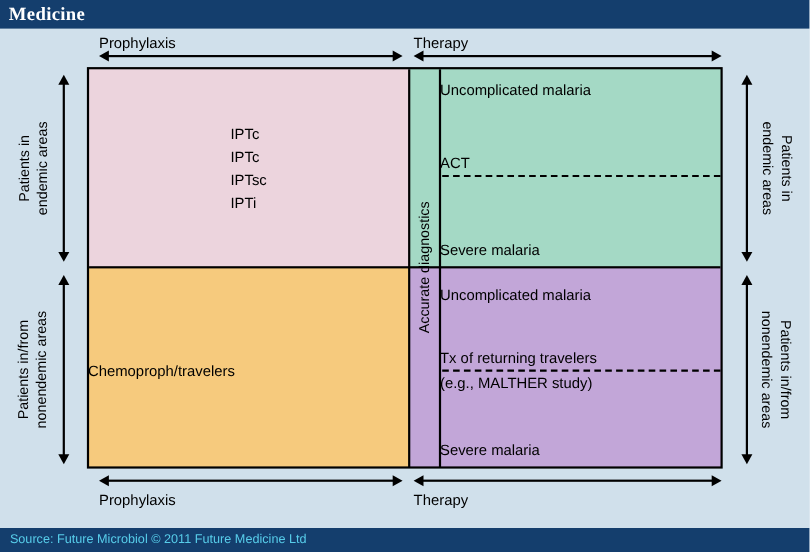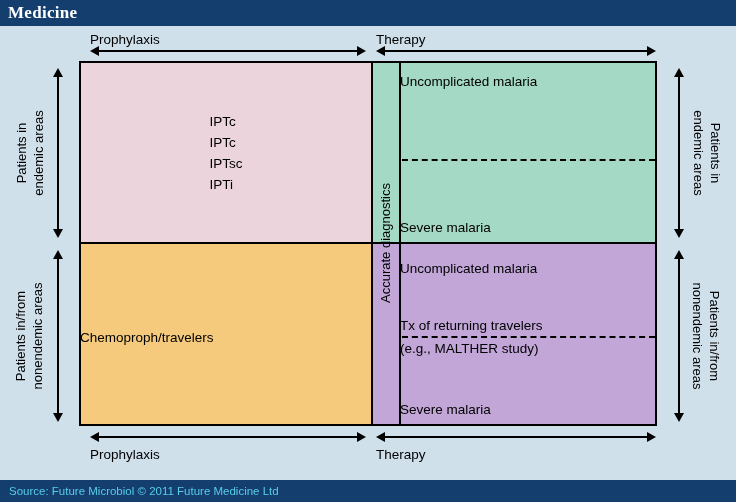--- a/index.html
+++ b/index.html
@@ -70,20 +70,21 @@
   <div class="ipt-wrap" style="left:80px; top:62px; width:292px; height:181px;">
     <div class="ipt-block">
       <div>IPTc</div>
       <div>IPTc</div>
       <div>IPTsc</div>
       <div>IPTi</div>
     </div>
   </div>
 
   <div class="label" style="left:400px; top:73px; width:256px;">Uncomplicated malaria</div>
+  <div class="label" style="left:400px; top:140px; width:256px;">ACT</div>
   <div class="label" style="left:400px; top:219px; width:256px;">Severe malaria</div>
 
   <div class="label" style="left:80px; top:329px; width:292px;">Chemoproph/travelers</div>
 
   <div class="label" style="left:400px; top:260px; width:256px;">Uncomplicated malaria</div>
   <div class="label" style="left:400px; top:340px; width:256px;">(e.g., MALTHER study)</div>
   <div class="label" style="left:400px; top:317px; width:256px;">Tx of returning travelers</div>
   <div class="label" style="left:400px; top:401px; width:256px;">Severe malaria</div>
 
   <div class="strip-label" style="left:306px; top:234px;">Accurate diagnostics</div>

